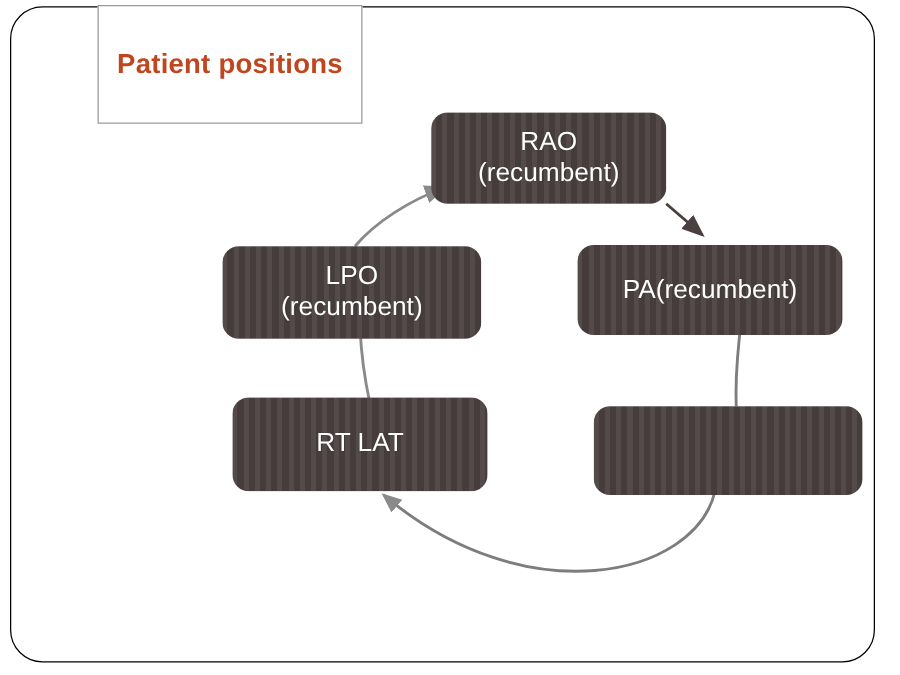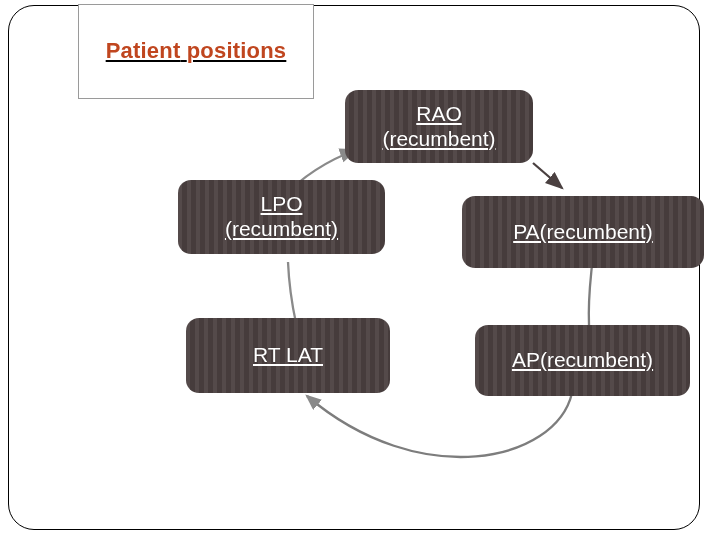--- a/index.html
+++ b/index.html
@@ -25,29 +25,28 @@
     border: 1.6px solid #000000;
     border-radius: 26px;
     box-sizing: border-box;
     pointer-events: none;
   }
   
   #title-box {
     position: absolute;
     left: 78px;
     top: 4px;
-    width: 236px;
+    width: 212px;
     height: 95px;
     border: 1.4px solid #9a9a9a;
     background: #ffffff;
     box-sizing: border-box;
     display: flex;
     align-items: center;
     justify-content: center;
-    text-decoration: underline;
   }
   #title-text {
     color: #c0461f;
     font-weight: bold;
     font-size: 22px;
     line-height: 1.28;
     text-align: center;
     letter-spacing: 0.2px;
   }
 
@@ -75,25 +74,25 @@
     text-align: center;
     background-color: #4b4141;
     background-image: repeating-linear-gradient(
         90deg,
         #544a4a 0px,
         #544a4a 4px,
         #463c3c 4px,
         #463c3c 9px);
     text-shadow: 0 0 1px rgba(0,0,0,0.35);
   }
-  .node .line { display: block; text-decoration: underline; }
+  .node .line { display: block; }
 
   #node-rao   { left: 345px; top: 90px;  width: 188px; height: 73px; }
-  #node-lpo   { left: 178px; top: 180px; width: 207px; height: 74px; }
-  #node-pa    { left: 462px; top: 196px; width: 242px; height: 72px; }
+  #node-lpo   { left: 178px; top: 197px; width: 207px; height: 74px; }
+  #node-pa    { left: 462px; top: 196px; width: 212px; height: 72px; }
   #node-rtlat { left: 186px; top: 318px; width: 204px; height: 75px; }
   #node-ap    { left: 475px; top: 325px; width: 215px; height: 71px; }
 
   #node-ap .line-2 { margin-top: 9px; }
 </style>
 </head>
 <body>
 
 <div id="slide">
 
@@ -142,16 +141,15 @@
 
   <div id="node-pa" class="node">
     <span class="line line-1">PA(recumbent)</span>
   </div>
 
   <div id="node-rtlat" class="node">
     <span class="line line-1">RT LAT</span>
   </div>
 
   <div id="node-ap" class="node">
-    <span class="line line-1">AP(recumbent)</span>
   </div>
 
 </div>
 
 </body></html>

